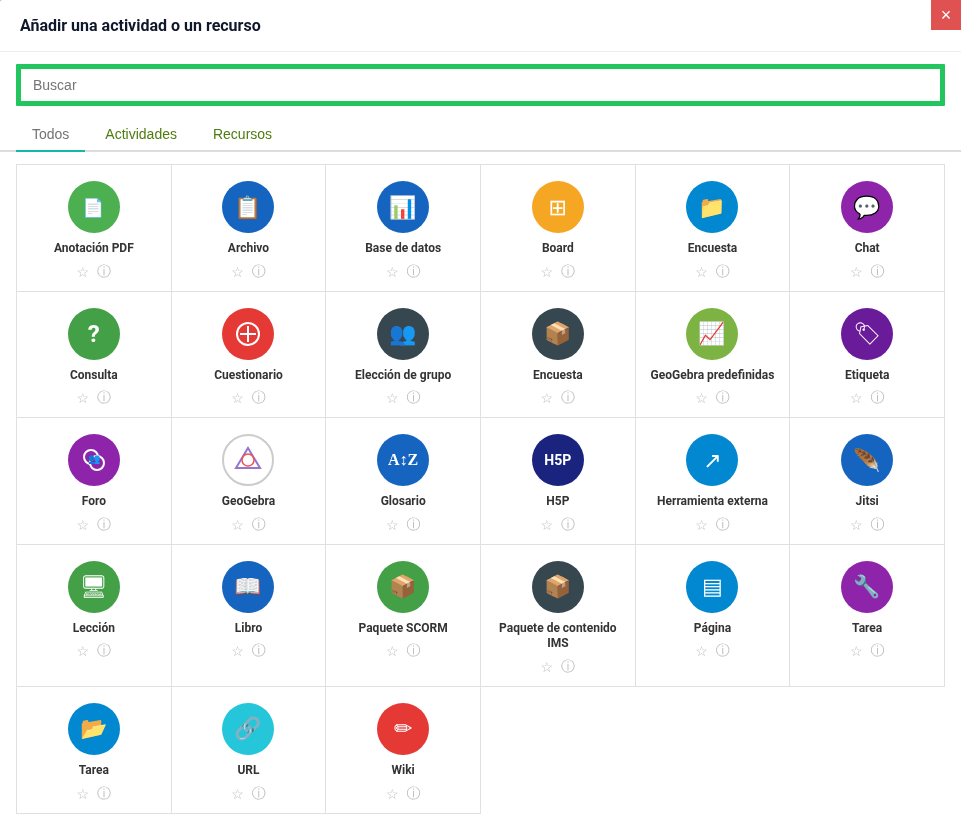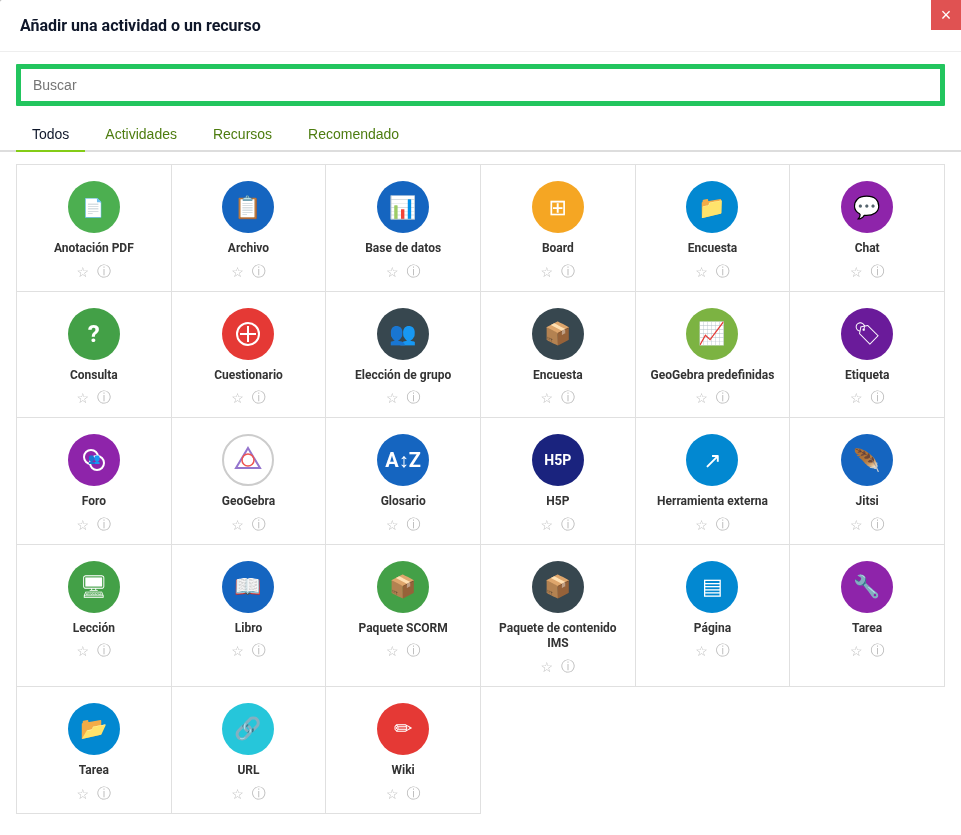--- a/index.html
+++ b/index.html
@@ -76,22 +76,22 @@
       padding: 8px 16px;
       font-size: 14px;
       cursor: pointer;
       border: none;
       background: none;
       color: #4d7c0f;
       border-bottom: 2px solid transparent;
       margin-bottom: -2px;
     }
     .tab.active {
-      color: #0f172a;
-      border-bottom: 2px solid #84cc16;
+      color: #737373;
+      border-bottom: 2px solid #14b8a6;
     }
     .grid {
       display: grid;
       grid-template-columns: repeat(6, 1fr);
       border-left: 1px solid #e0e0e0;
       border-top: 1px solid #e0e0e0;
       margin: 12px 16px;
     }
     .grid-item {
       border-right: 1px solid #e0e0e0;
@@ -147,21 +147,20 @@
     </div>
 
     <div class="modal-search">
       <input class="search-input" type="text" placeholder="Buscar" style="">
     </div>
 
     <div class="tabs">
       <button class="tab active">Todos</button>
       <button class="tab">Actividades</button>
       <button class="tab">Recursos</button>
-      <button class="tab">Recomendado</button>
     </div>
 
     <div class="grid">
 
       <div class="grid-item">
         <div class="icon-circle" style="background:#4caf50;flex-direction:column;font-size:13px;">
           <span style="color:#fff;font-size:18px;">📄</span>
         </div>
         <div class="item-label">Anotación PDF</div>
         <div class="item-actions">
@@ -319,21 +318,21 @@
         </div>
         <div class="item-label">GeoGebra</div>
         <div class="item-actions">
           <span class="star-icon">☆</span>
           <span class="info-icon">ⓘ</span>
         </div>
       </div>
 
       <div class="grid-item">
         <div class="icon-circle" style="background:#1565c0;">
-          <span style="color:#fff;font-size:20px;font-weight:bold;">A↕Z</span>
+          <span style="color:#fff;font-size:16px;font-weight:bold;font-family:Liberation Serif, serif;">A↕Z</span>
         </div>
         <div class="item-label">Glosario</div>
         <div class="item-actions">
           <span class="star-icon">☆</span>
           <span class="info-icon">ⓘ</span>
         </div>
       </div>
 
       <div class="grid-item">
         <div class="icon-circle" style="background:#1a237e;">

